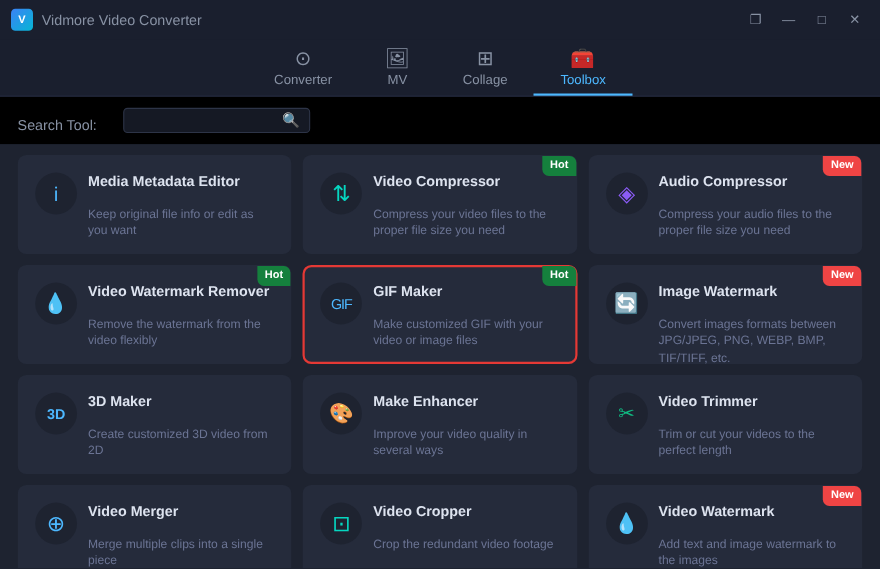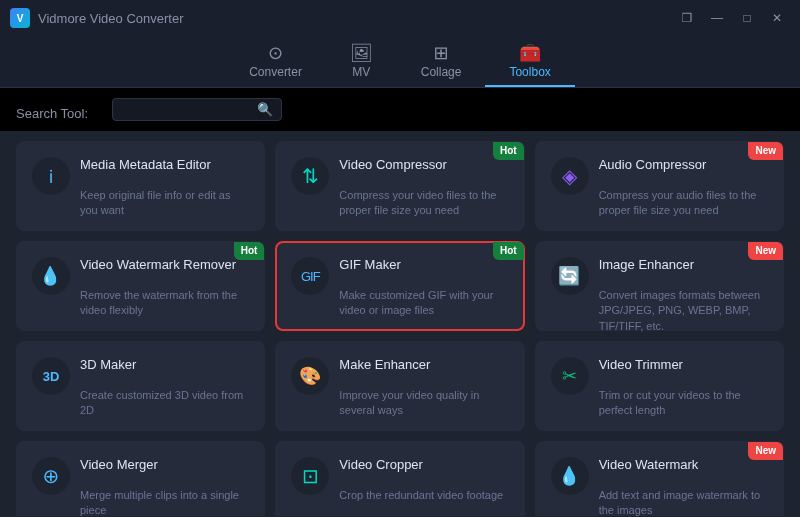--- a/index.html
+++ b/index.html
@@ -170,21 +170,21 @@
     }
     .tool-icon-circle.blue { color: #4db8ff; }
     .tool-icon-circle.cyan { color: #06d6c0; }
     .tool-icon-circle.orange { color: #f59e0b; }
     .tool-icon-circle.green { color: #10b981; }
     .tool-icon-circle.purple { color: #8b5cf6; }
 
     .tool-card-text { flex: 1; }
     .tool-name {
       font-size: 13px;
-      font-weight: 400;
+      font-weight: 700;
       color: #dde3ef;
       margin-bottom: 3px;
     }
     .tool-desc {
       font-size: 11px;
       color: #6b7494;
       line-height: 1.4;
       margin-top: 16px;
     }
 
@@ -298,21 +298,21 @@
         <div class="tool-name">GIF Maker</div>
         <div class="tool-desc">Make customized GIF with your video or image files</div>
       </div>
     </div>
   </div>
     <div class="tool-card">
     <span class="badge badge-new">New</span>
     <div class="tool-card-header">
       <div class="tool-icon-circle cyan" style="">🔄</div>
       <div class="tool-card-text">
-        <div class="tool-name">Image Enhancer</div>
+        <div class="tool-name">Image Watermark</div>
         <div class="tool-desc">Convert images formats between JPG/JPEG, PNG, WEBP, BMP, TIF/TIFF, etc.</div>
       </div>
     </div>
   </div>
     <div class="tool-card">
 
     <div class="tool-card-header">
       <div class="tool-icon-circle blue" style="font-size:13px;font-weight:bold;">3D</div>
       <div class="tool-card-text">
         <div class="tool-name">3D Maker</div>

